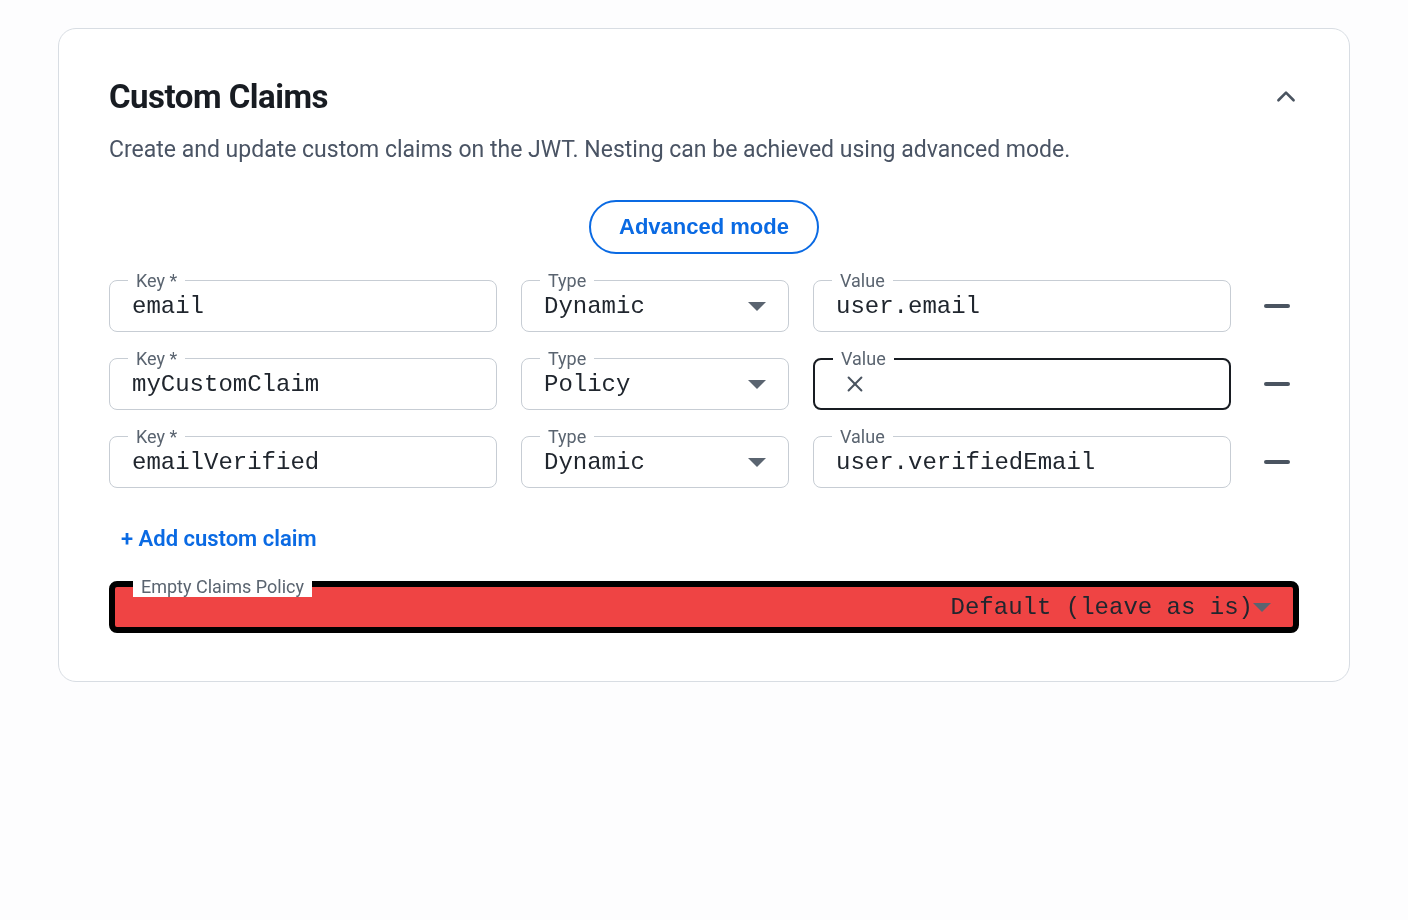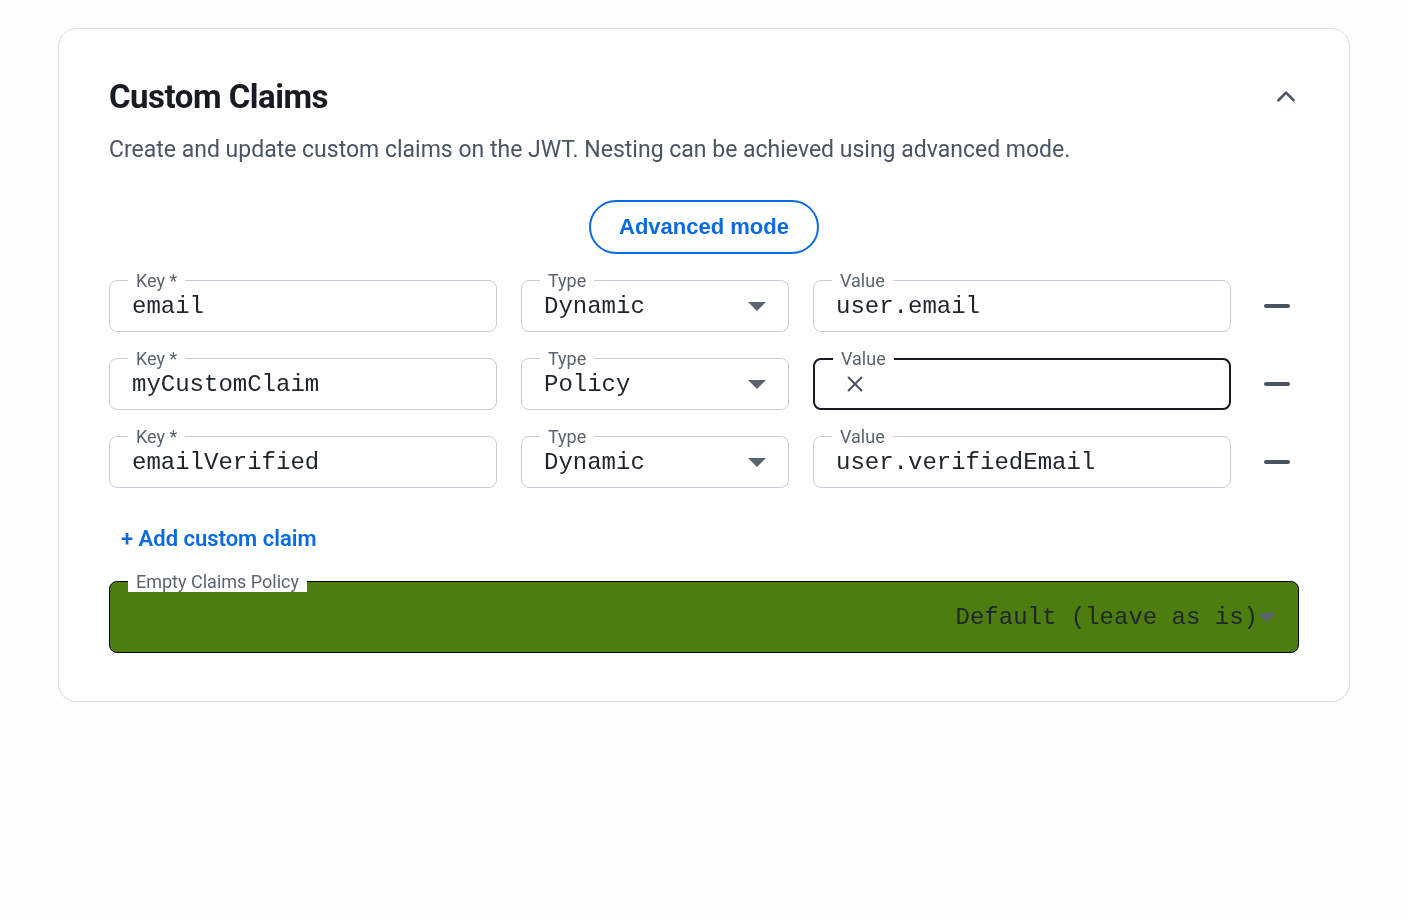--- a/index.html
+++ b/index.html
@@ -129,27 +129,27 @@
     color: #0a6ae3;
     font-size: 22px;
     font-weight: 600;
     cursor: pointer;
     display: inline-block;
     margin-bottom: 30px;
     margin-left: 12px;
   }
   .policy-field {
     position: relative;
-    border: 1px solid #000000;
+    border: 6px solid #000000;
     border-radius: 8px;
-    height: 72px;
+    height: 52px;
     display: flex;
     align-items: center;
     padding: 0 22px;
-    background: #4d7c0f;
+    background: #ef4444;
   }
   .policy-field .field-value { flex: 1; text-align: right; }
 </style>
 </head>
 <body>
 
 <div class="panel">
 
   <div class="panel-header">
     <div class="panel-title">Custom Claims</div>

